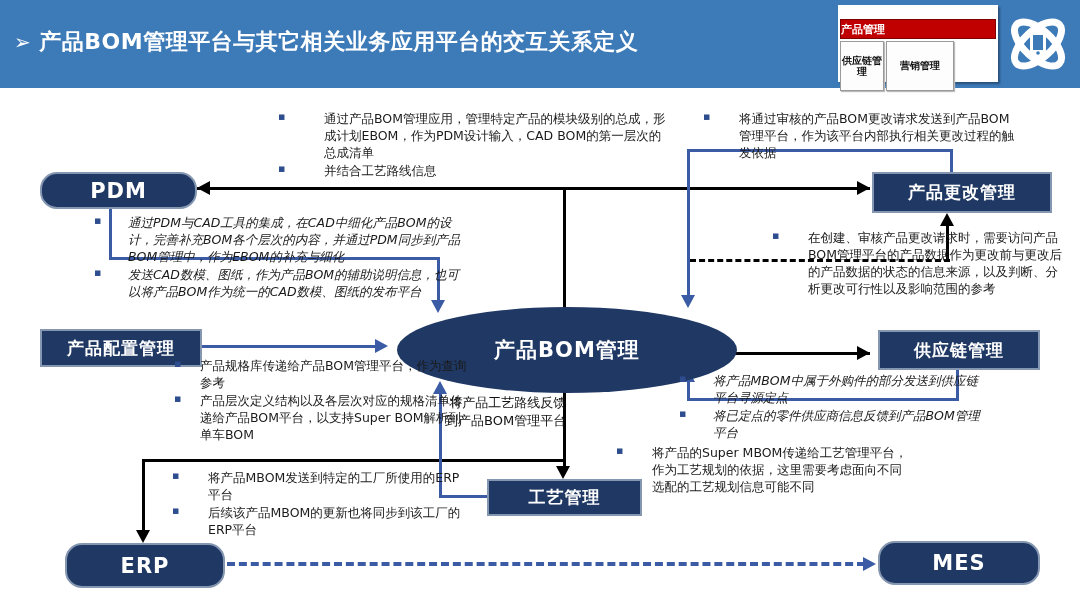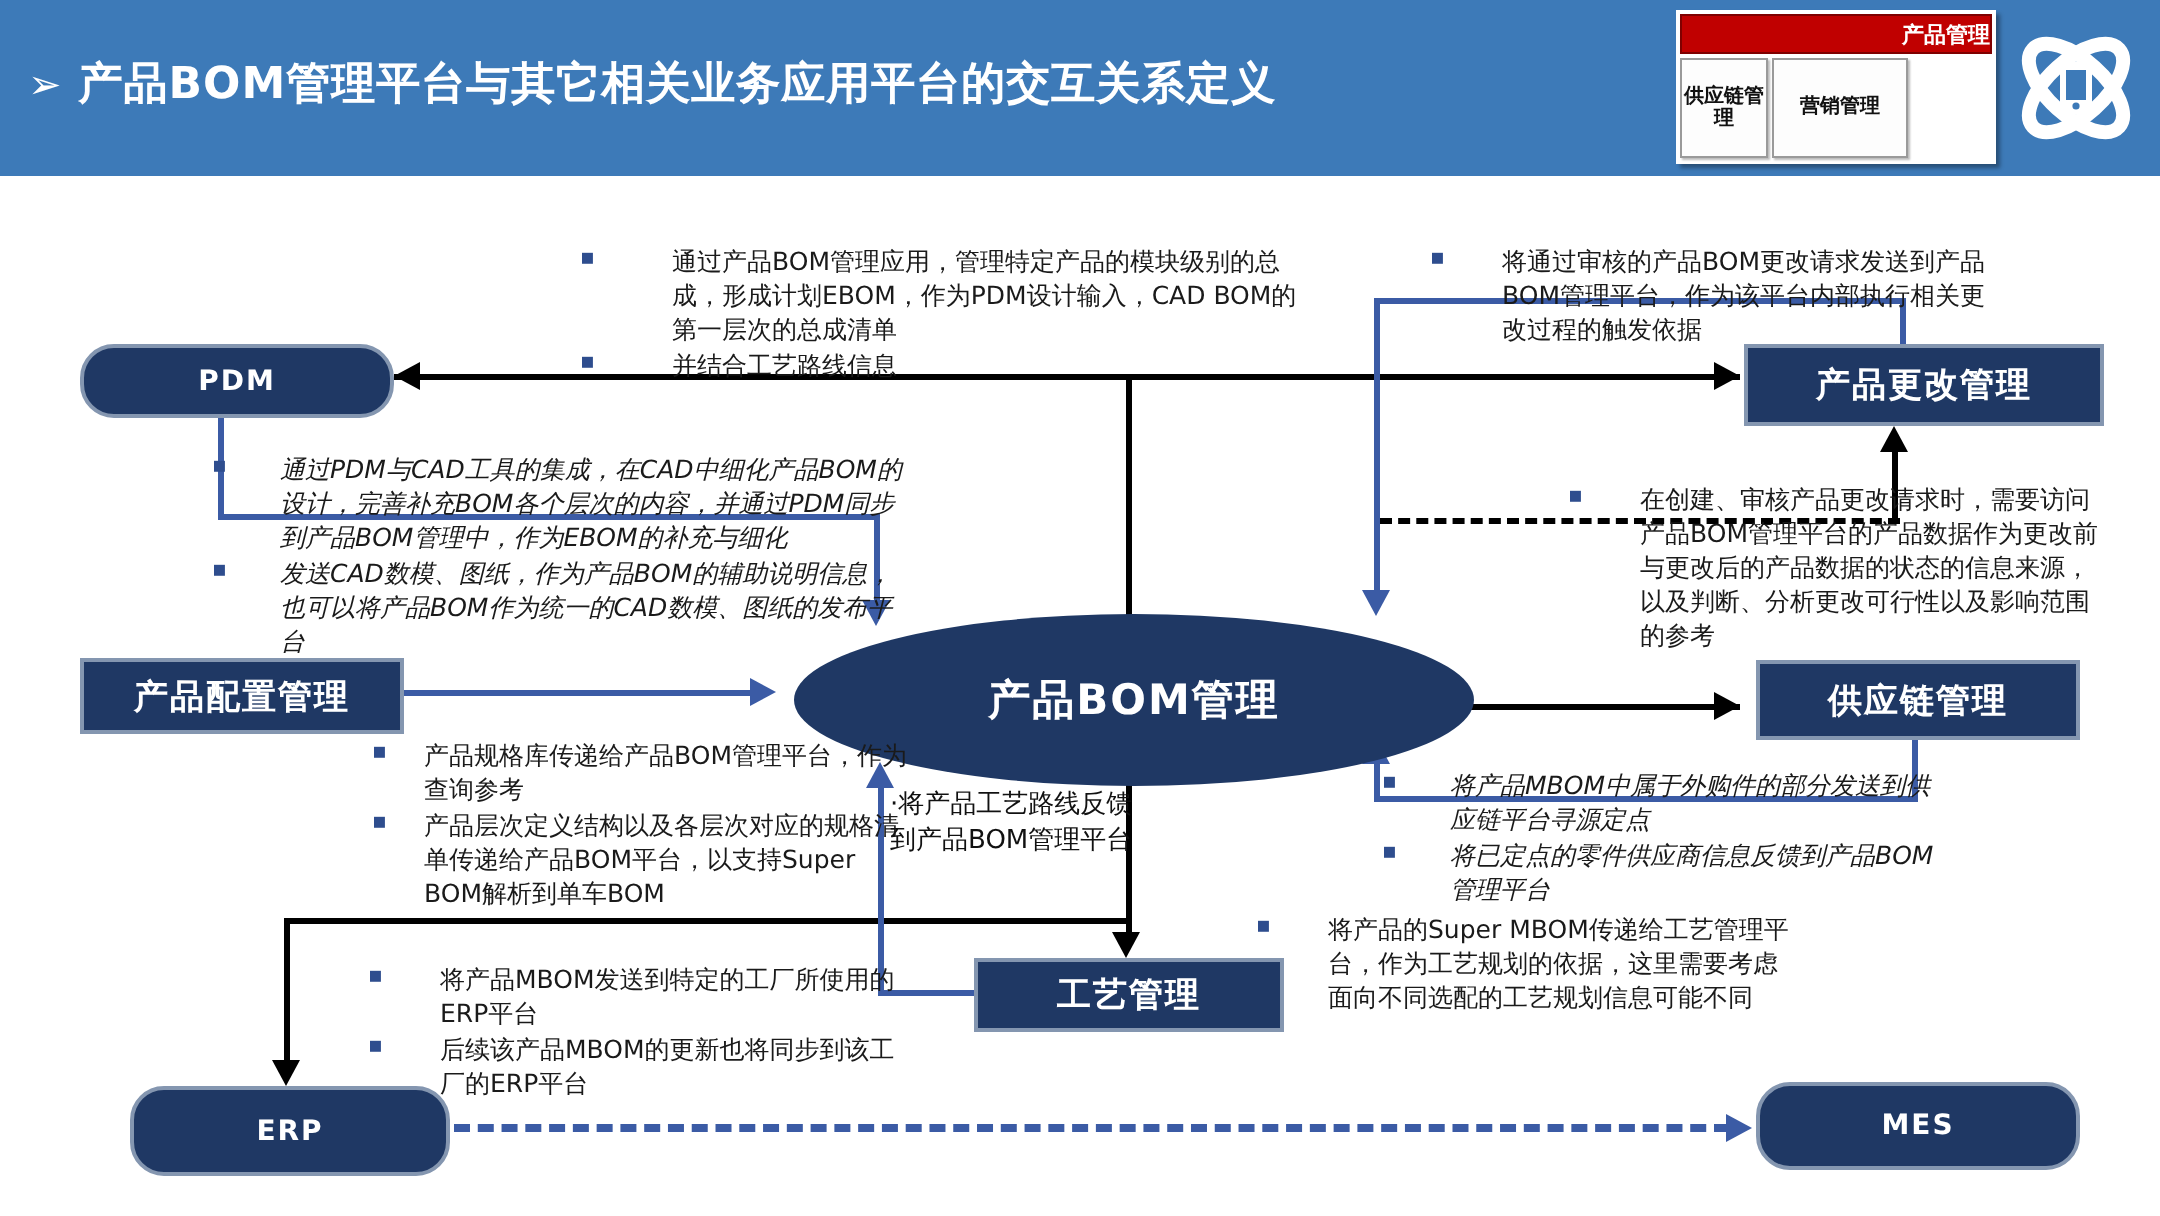--- a/index.html
+++ b/index.html
@@ -5,54 +5,54 @@
   html,body{margin:0;padding:0;background:#fff;}
   #stage{position:relative;width:1080px;height:608px;background:#fff;overflow:hidden;
          font-family:"DejaVu Sans","Liberation Sans",sans-serif;}
   
   #hdr{position:absolute;left:0;top:0;width:1080px;height:88px;background:#3D7AB8;}
   #hdr-title{position:absolute;left:14px;top:27px;color:#fff;font-size:22px;font-weight:bold;
              letter-spacing:.5px;white-space:nowrap;}
   #hdr-title .chev{font-size:20px;margin-right:8px;font-weight:normal;}
   #mini{position:absolute;left:838px;top:5px;width:160px;height:77px;background:#fff;
         padding:2px;box-sizing:border-box;box-shadow:2px 2px 2px rgba(0,0,0,.35);}
-  .mini-red{background:#C00000;color:#fff;font-weight:bold;font-size:11px;text-align:right;
-            height:20px;line-height:20px;border:1px solid #7f0000;box-sizing:border-box;}
+  .mini-red{background:#C00000;color:#fff;font-weight:bold;font-size:11px;text-align:left;
+            height:20px;line-height:20px;border:1px solid #7f0000;box-sizing:border-box;margin-top:12px;}
   .mini-grid{display:grid;grid-template-columns:44px 1fr 40px;gap:2px;margin-top:2px;height:50px;}
   .mini-cell{background:#fdfdfd;border:1px solid #9a9a9a;box-shadow:1px 1px 1px #bbb;
              font-size:10px;font-weight:bold;color:#111;display:flex;align-items:center;
              justify-content:center;text-align:center;line-height:1.15;box-sizing:border-box;}
   .mini-mid{display:flex;flex-direction:column;gap:2px;}
   .mini-mid .mini-cell{flex:1;}
   #logo{position:absolute;left:1004px;top:9px;}
   
   .node{position:absolute;background:#1F3864;border:2px solid #8496B0;box-sizing:border-box;
         color:#fff;font-weight:bold;display:flex;align-items:center;justify-content:center;
         z-index:5;}
   .cn{font-size:17px;letter-spacing:1px;}
-  .en{font-size:14px;letter-spacing:1px;border-radius:17px;}
+  .en{font-size:21px;letter-spacing:1px;border-radius:17px;}
   #ellipse{position:absolute;left:397px;top:307px;width:340px;height:86px;background:#1F3864;
            border-radius:50%;color:#fff;font-weight:bold;font-size:21px;display:flex;
            align-items:center;justify-content:center;z-index:4;letter-spacing:1px;}
   
   .ln{position:absolute;background:#000;z-index:1;}
   .bl{position:absolute;background:#3B5BA5;z-index:1;}
   .dash-k{position:absolute;height:0;border-top:3px dashed #000;z-index:1;}
   .dash-b{position:absolute;height:0;border-top:4px dashed #3B5BA5;z-index:1;}
   .arr{position:absolute;width:0;height:0;border-style:solid;z-index:2;}
   .a-r{border-width:7px 0 7px 13px;border-color:transparent transparent transparent #000;}
   .a-l{border-width:7px 13px 7px 0;border-color:transparent #000 transparent transparent;}
   .a-d{border-width:13px 7px 0 7px;border-color:#000 transparent transparent transparent;}
   .a-u{border-width:0 7px 13px 7px;border-color:transparent transparent #000 transparent;}
   .b-r{border-width:7px 0 7px 13px;border-color:transparent transparent transparent #3B5BA5;}
   .b-d{border-width:13px 7px 0 7px;border-color:#3B5BA5 transparent transparent transparent;}
   .b-u{border-width:0 7px 13px 7px;border-color:transparent transparent #3B5BA5 transparent;}
   
   .note{position:absolute;z-index:6;font-size:12.5px;color:#1a1a1a;line-height:1.36;}
-  .note ul{margin:12px;padding:0;list-style:none;}
+  .note ul{margin:0;padding:0;list-style:none;}
   .note li{position:relative;margin:0 0 1px 0;}
   .note li::before{content:"▪";position:absolute;left:6px;top:0;color:#2E4D8E;font-size:11px;}
   .pl40{padding-left:40px;font-style:italic;} .pl52{padding-left:52px;} .pl42{padding-left:42px;}
   .pl32{padding-left:32px;} .pl48{padding-left:48px;}
   .plain{font-size:13px;color:#111;}
 </style>
 </head>
 <body>
 
 <div id="stage">

